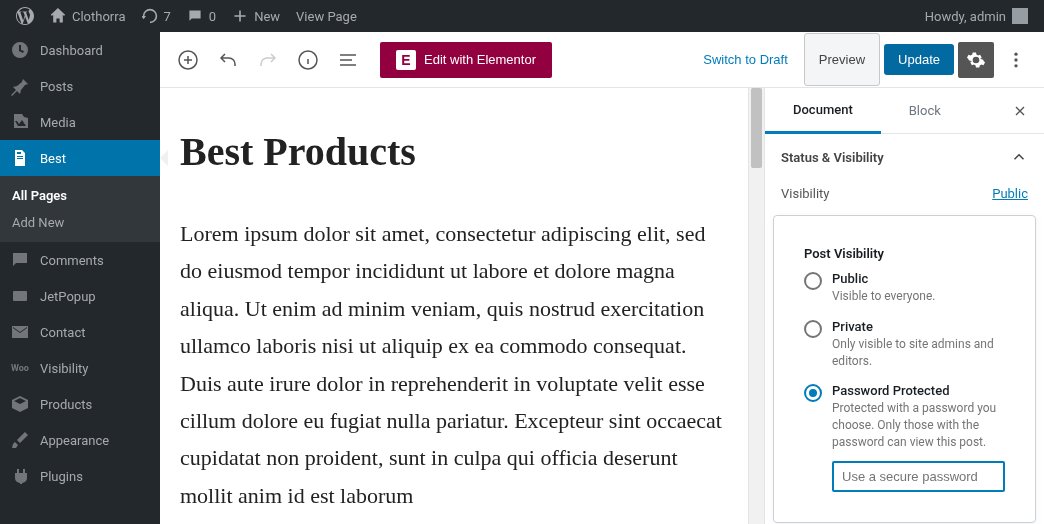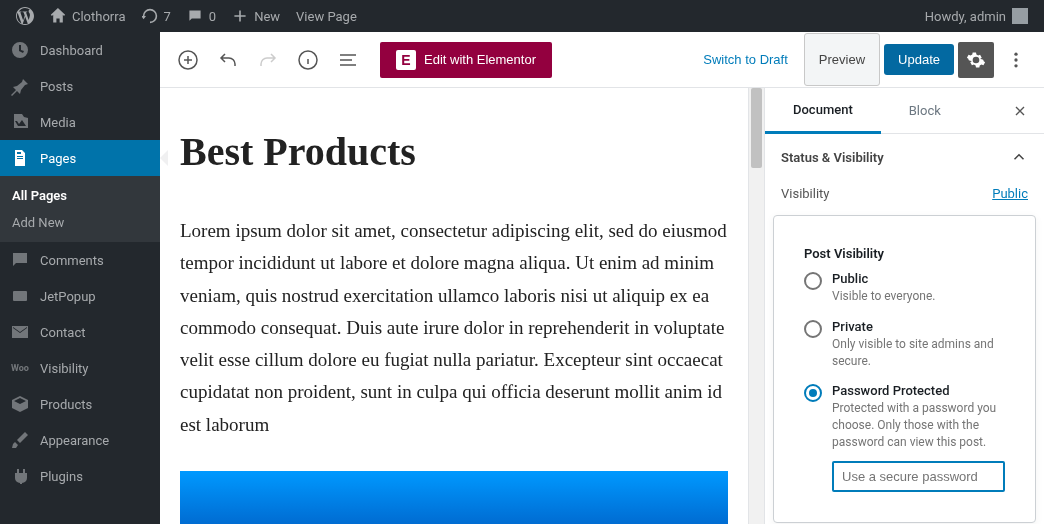--- a/index.html
+++ b/index.html
@@ -36,21 +36,21 @@
     .elementor-btn { background: #93003F; }
     .elem-logo { width: 20px; height: 20px; background: #fff; color: #93003F; display: flex; align-items: center; justify-content: center; font-weight: bold; font-size: 14px; border-radius: 2px; }
     .link-btn { background: none; border: none; color: #007cba; cursor: pointer; font-size: 13px; padding: 8px 12px; }
     .outline-btn { border: 1px solid #c8c8c8; background: #f3f5f6; color: #444; padding: 18px 14px; cursor: pointer; border-radius: 3px; font-size: 13px; }
     .primary-btn { border: none; background: #0369a1; color: #fff; padding: 8px 14px; cursor: pointer; border-radius: 3px; font-size: 13px; }
     .gear-btn { width: 36px; height: 36px; background: #555; color: #fff; display: flex; align-items: center; justify-content: center; cursor: pointer; border-radius: 2px; }
     
     .editor-body { flex: 1; display: flex; min-height: 0; }
     .content { flex: 1; overflow-y: auto; padding: 40px 20px 0 20px; font-family: Georgia, serif; color: #222; position: relative; }
     .content h1 { font-size: 40px; font-weight: bold; margin-bottom: 40px; }
-    .content p { font-size: 19px; line-height: 1.7; }
+    .content p { font-size: 22px; line-height: 1.7; }
     .img-placeholder { background: linear-gradient(#0099ff, #0066cc); height: 60px; margin-top: 30px; }
     
     .scroll-gutter { width: 16px; background: #f1f1f1; position: relative; border-left: 1px solid #e2e4e7; }
     .scroll-thumb { position: absolute; left: 2px; right: 2px; top: 0; height: 80px; background: #c1c1c1; border-radius: 2px; }
     
     
     .settings-panel { width: 280px; border-left: 1px solid #e2e4e7; display: flex; flex-direction: column; flex-shrink: 0; }
     .panel-tabs { display: flex; border-bottom: 1px solid #e2e4e7; align-items: center; }
     .panel-tab { padding: 14px 28px; cursor: pointer; color: #6c7781; font-size: 13px; }
     .panel-tab.active { border-bottom: 3px solid #007cba; color: #191e23; font-weight: 500; margin-bottom: -1px; }
@@ -148,21 +148,21 @@
           </svg>
         </span>
       <span>Media</span>
     </div>
     <div class="menu-item current">
       <span class="menu-icon">
           <svg width="20" height="20" viewBox="0 0 20 20" fill="currentColor">
             <path d="M5 2h7l3 3v13H5V2zm2 4h4V4H7v2zm0 3h6V8H7v1zm0 2h6v-1H7v1z"></path>
           </svg>
         </span>
-      <span>Pages</span>
+      <span>Best</span>
     </div>
     <div class="submenu">
       <div class="submenu-item current">All Pages</div>
       <div class="submenu-item">Add New</div>
     </div>
     <div class="menu-item">
       <span class="menu-icon">
           <svg width="20" height="20" viewBox="0 0 20 20" fill="currentColor">
             <path d="M3 3h14v10H6l-3 3V3z"></path>
           </svg>
@@ -307,21 +307,21 @@
                 <div class="radio"></div>
                 <div>
                   <div class="radio-label">Public</div>
                   <div class="radio-desc">Visible to everyone.</div>
                 </div>
               </div>
               <div class="radio-option">
                 <div class="radio"></div>
                 <div>
                   <div class="radio-label">Private</div>
-                  <div class="radio-desc">Only visible to site admins and secure.</div>
+                  <div class="radio-desc">Only visible to site admins and editors.</div>
                 </div>
               </div>
               <div class="radio-option">
                 <div class="radio checked"></div>
                 <div style="flex:1">
                   <div class="radio-label">Password Protected</div>
                   <div class="radio-desc">Protected with a password you choose. Only those with the password can view this post.</div>
                   <input type="text" class="password-input" placeholder="Use a secure password" style="">
                 </div>
               </div>

